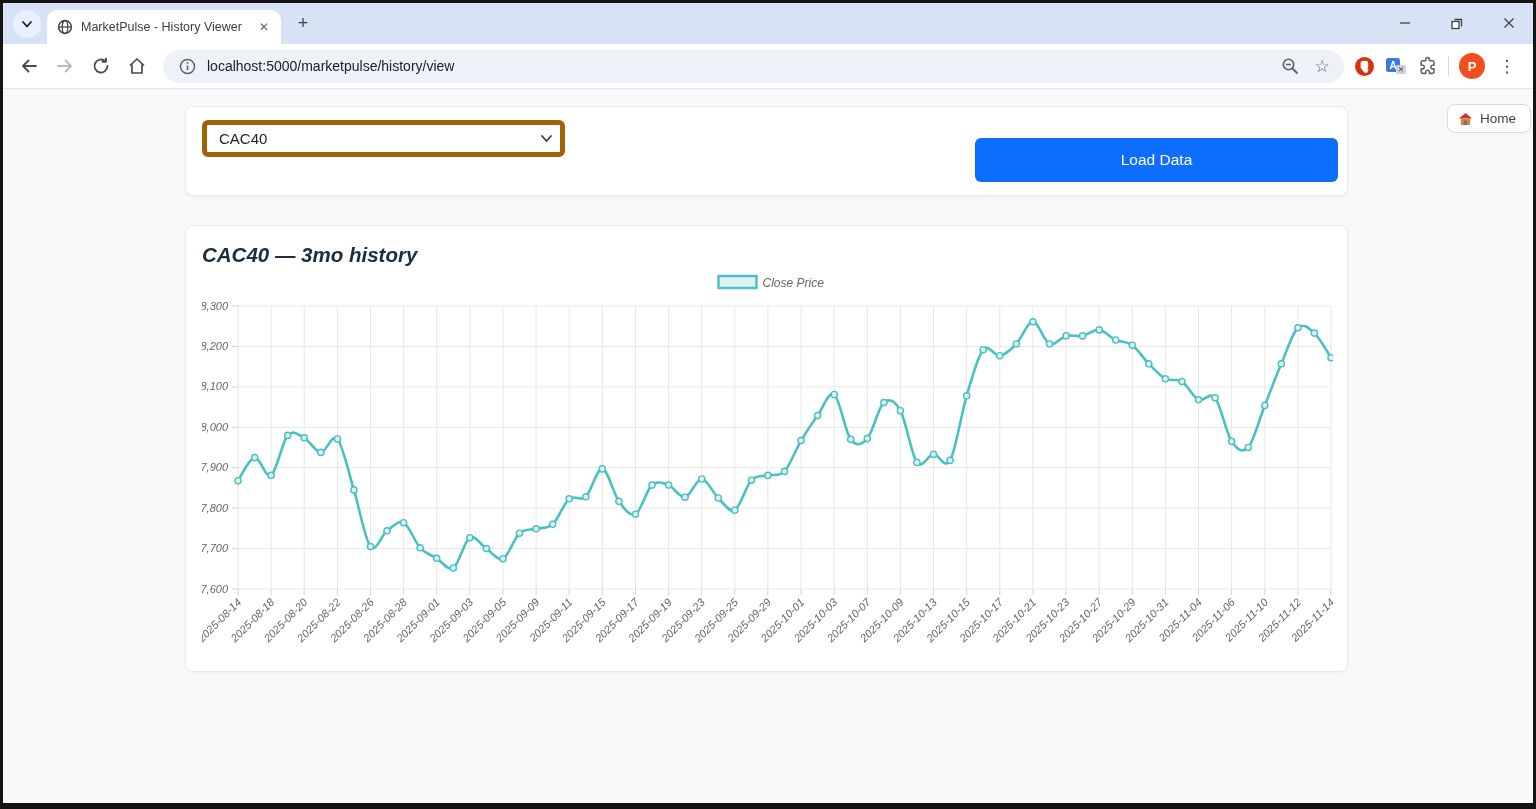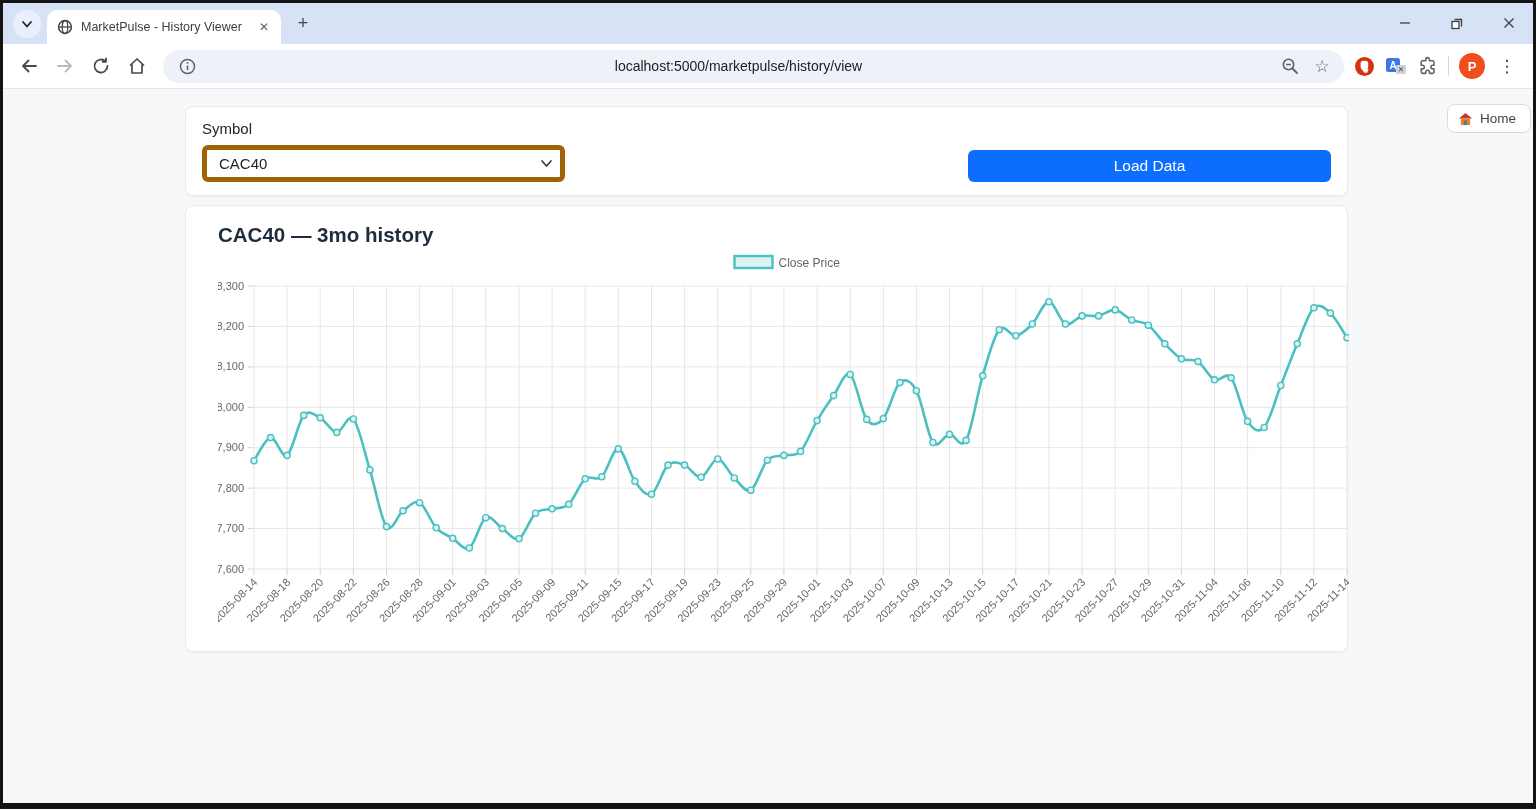--- a/index.html
+++ b/index.html
@@ -21,21 +21,21 @@
     display:flex;align-items:center;justify-content:center;cursor:pointer;}
   .newtab{font-size:18px;color:#444;width:28px;height:28px;margin-left:8px;border-radius:50%;
     display:flex;align-items:center;justify-content:center;cursor:pointer;}
   .win-controls{position:absolute;right:10px;top:6px;display:flex;gap:24px;align-items:center;}
   .win-btn{width:28px;height:28px;display:flex;align-items:center;justify-content:center;color:#3c4043;cursor:pointer;}
   
   .toolbar{height:44px;background:#fff;display:flex;align-items:center;padding:0 10px;gap:4px;flex:0 0 auto;}
   .nav-btn{width:32px;height:32px;display:flex;align-items:center;justify-content:center;border-radius:50%;cursor:pointer;}
   .addr{flex:1;height:33px;background:#eef1f8;border-radius:17px;margin:0 6px;display:flex;align-items:center;
     padding:0 10px 0 12px;gap:8px;min-width:0;cursor:text;}
-  .addr-url{font-size:14px;color:#202124;flex:1;white-space:nowrap;overflow:hidden;text-align:center;}
+  .addr-url{font-size:14px;color:#202124;flex:1;white-space:nowrap;overflow:hidden;}
   .addr-ico{display:flex;align-items:center;justify-content:center;width:24px;height:24px;cursor:pointer;}
   .star{font-size:17px;color:#5f6368;}
   .ext-area{display:flex;align-items:center;gap:10px;padding-right:4px;}
   .sep{width:1px;height:20px;background:#d5d9de;}
   .avatar{width:26px;height:26px;border-radius:50%;background:#f14e1d;color:#fff;font-size:13px;font-weight:bold;
     display:flex;align-items:center;justify-content:center;cursor:pointer;}
   .kebab{font-size:17px;color:#3c4043;width:24px;text-align:center;cursor:pointer;}
   
   .page{flex:1;background:#f7f8fa;position:relative;border-top:1px solid #e3e6ea;overflow:hidden;}
   .home-btn{position:absolute;top:15px;right:2px;background:#fff;border:1px solid #d9dcdf;border-radius:8px;
@@ -45,23 +45,23 @@
   .card{background:#fff;border:1px solid #e8eaed;border-radius:8px;box-shadow:0 1px 2px rgba(0,0,0,.04);}
   .form-card{margin-top:17px;height:90px;padding:13px 16px;display:flex;gap:20px;}
   .fcol{width:364px;display:flex;flex-direction:column;}
   .flabel{font-size:15px;color:#212529;margin-bottom:8px;}
   .selwrap{position:relative;}
   select.fsel{width:100%;height:37px;border:5px solid #a16207;border-radius:6px;background:#fff;color:#212529;
     font-size:15px;font-family:"Liberation Sans",sans-serif;padding:0 34px 0 12px;
     -webkit-appearance:none;appearance:none;cursor:pointer;}
   .chev{position:absolute;right:12px;top:12px;pointer-events:none;}
   .btncol{justify-content:flex-end;}
-  .load-btn{height:32px;width:100%;background:#0d6efd;color:#fff;border:none;border-radius:6px;font-size:15.5px;
-    font-family:"Liberation Sans",sans-serif;cursor:pointer;}
-  .chart-card{margin-top:9px;height:447px;padding:15px 32px;}
+  .load-btn{height:44px;width:100%;background:#0d6efd;color:#fff;border:none;border-radius:6px;font-size:15.5px;
+    font-family:"Liberation Sans",sans-serif;cursor:pointer;margin-left:7px;}
+  .chart-card{margin-top:29px;height:447px;padding:15px 16px;font-style:italic;}
   .chart-title{font-size:20.5px;font-weight:bold;color:#1d2d3e;margin:2px 0 0 0;}
   .chart-body{margin-top:4px;}
   
   .grid{stroke:#e7e7e7;stroke-width:1;}
   .tick{stroke:#d3d3d3;stroke-width:1;}
   .ylab{font-size:11px;fill:#666;text-anchor:end;font-family:"Liberation Sans",sans-serif;}
   .xlab{font-size:11px;fill:#666;text-anchor:end;font-family:"Liberation Sans",sans-serif;}
   .leg{font-size:12px;fill:#666;font-family:"Liberation Sans",sans-serif;}
 </style>
 </head>
@@ -173,21 +173,20 @@
         <rect x="3" y="7" width="10" height="7" fill="#e67e22"></rect>
         <rect x="6.6" y="9" width="2.8" height="5" fill="#3a78c9"></rect>
       </svg>
       <span>Home</span>
     </div>
 
     <div class="content">
 
       <div class="card form-card">
         <div class="fcol">
-          <label class="flabel">Symbol</label>
           <div class="selwrap">
             <select class="fsel">
               <option>CAC40</option>
             </select>
             <svg class="chev" width="13" height="13" viewBox="0 0 13 13">
               <polyline points="2,4 6.5,9 11,4" fill="none" stroke="#343a40" stroke-width="1.7" stroke-linecap="round" stroke-linejoin="round"></polyline>
             </svg>
           </div>
         </div>
         <div class="fcol">

